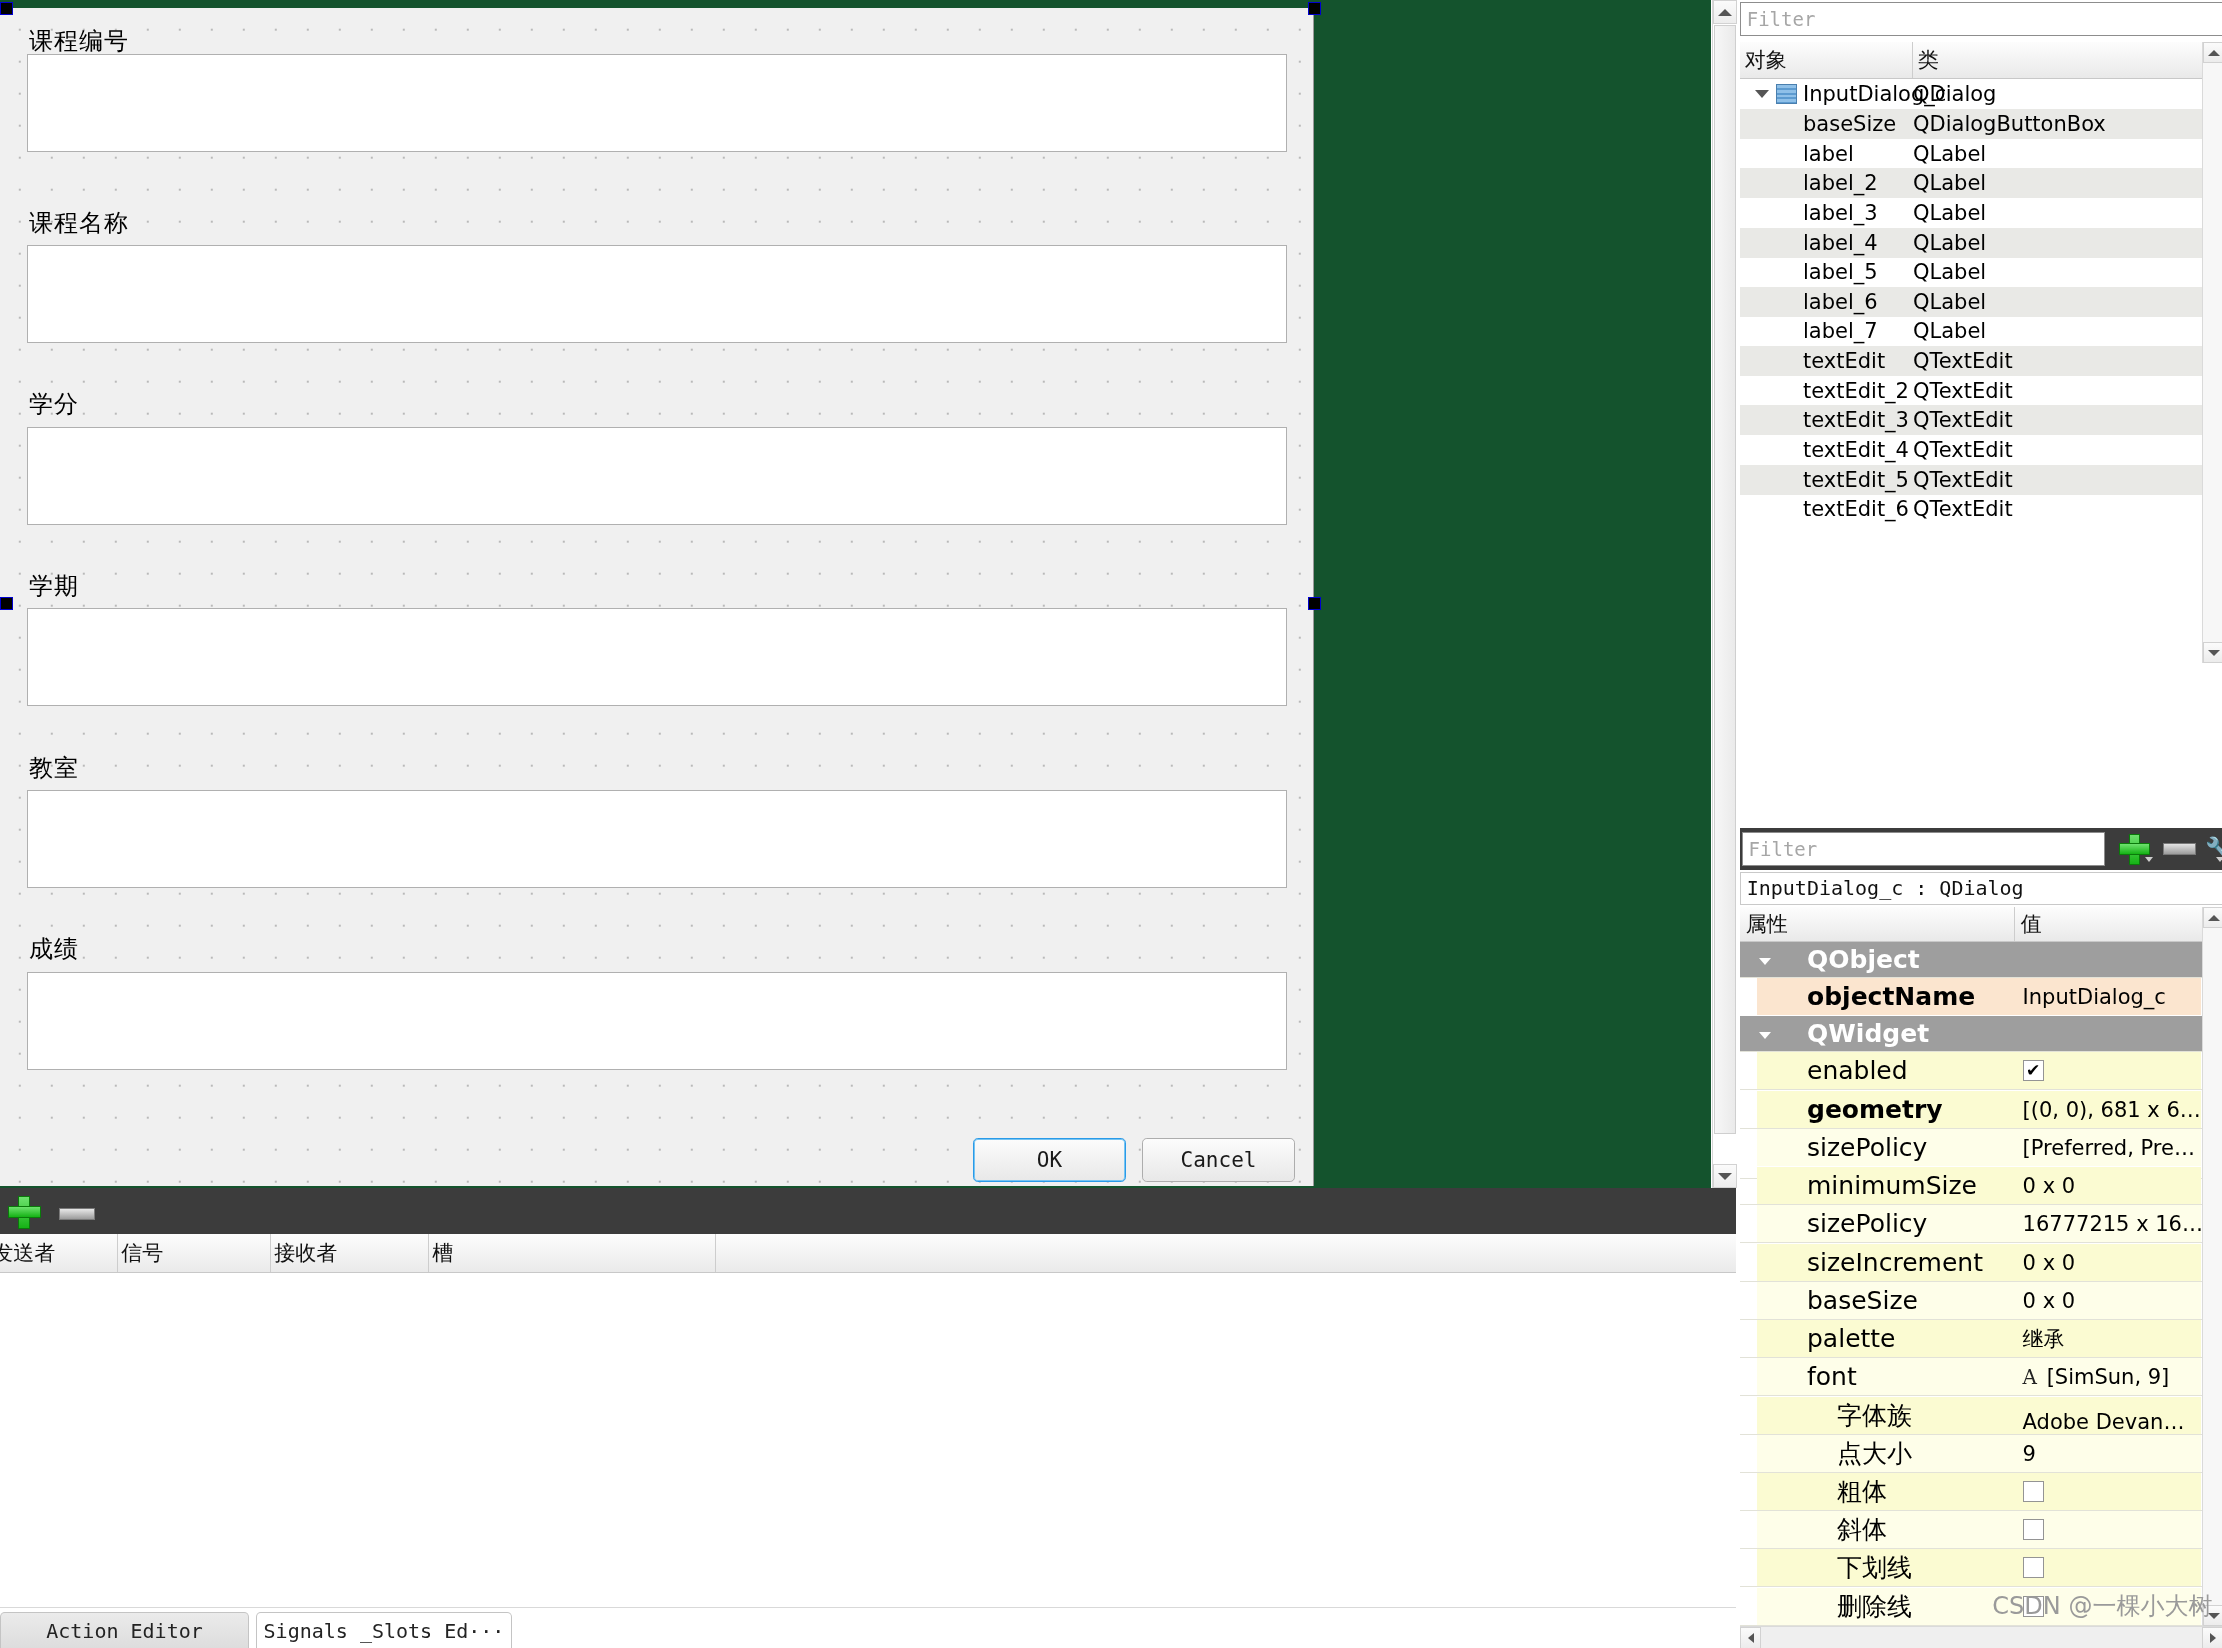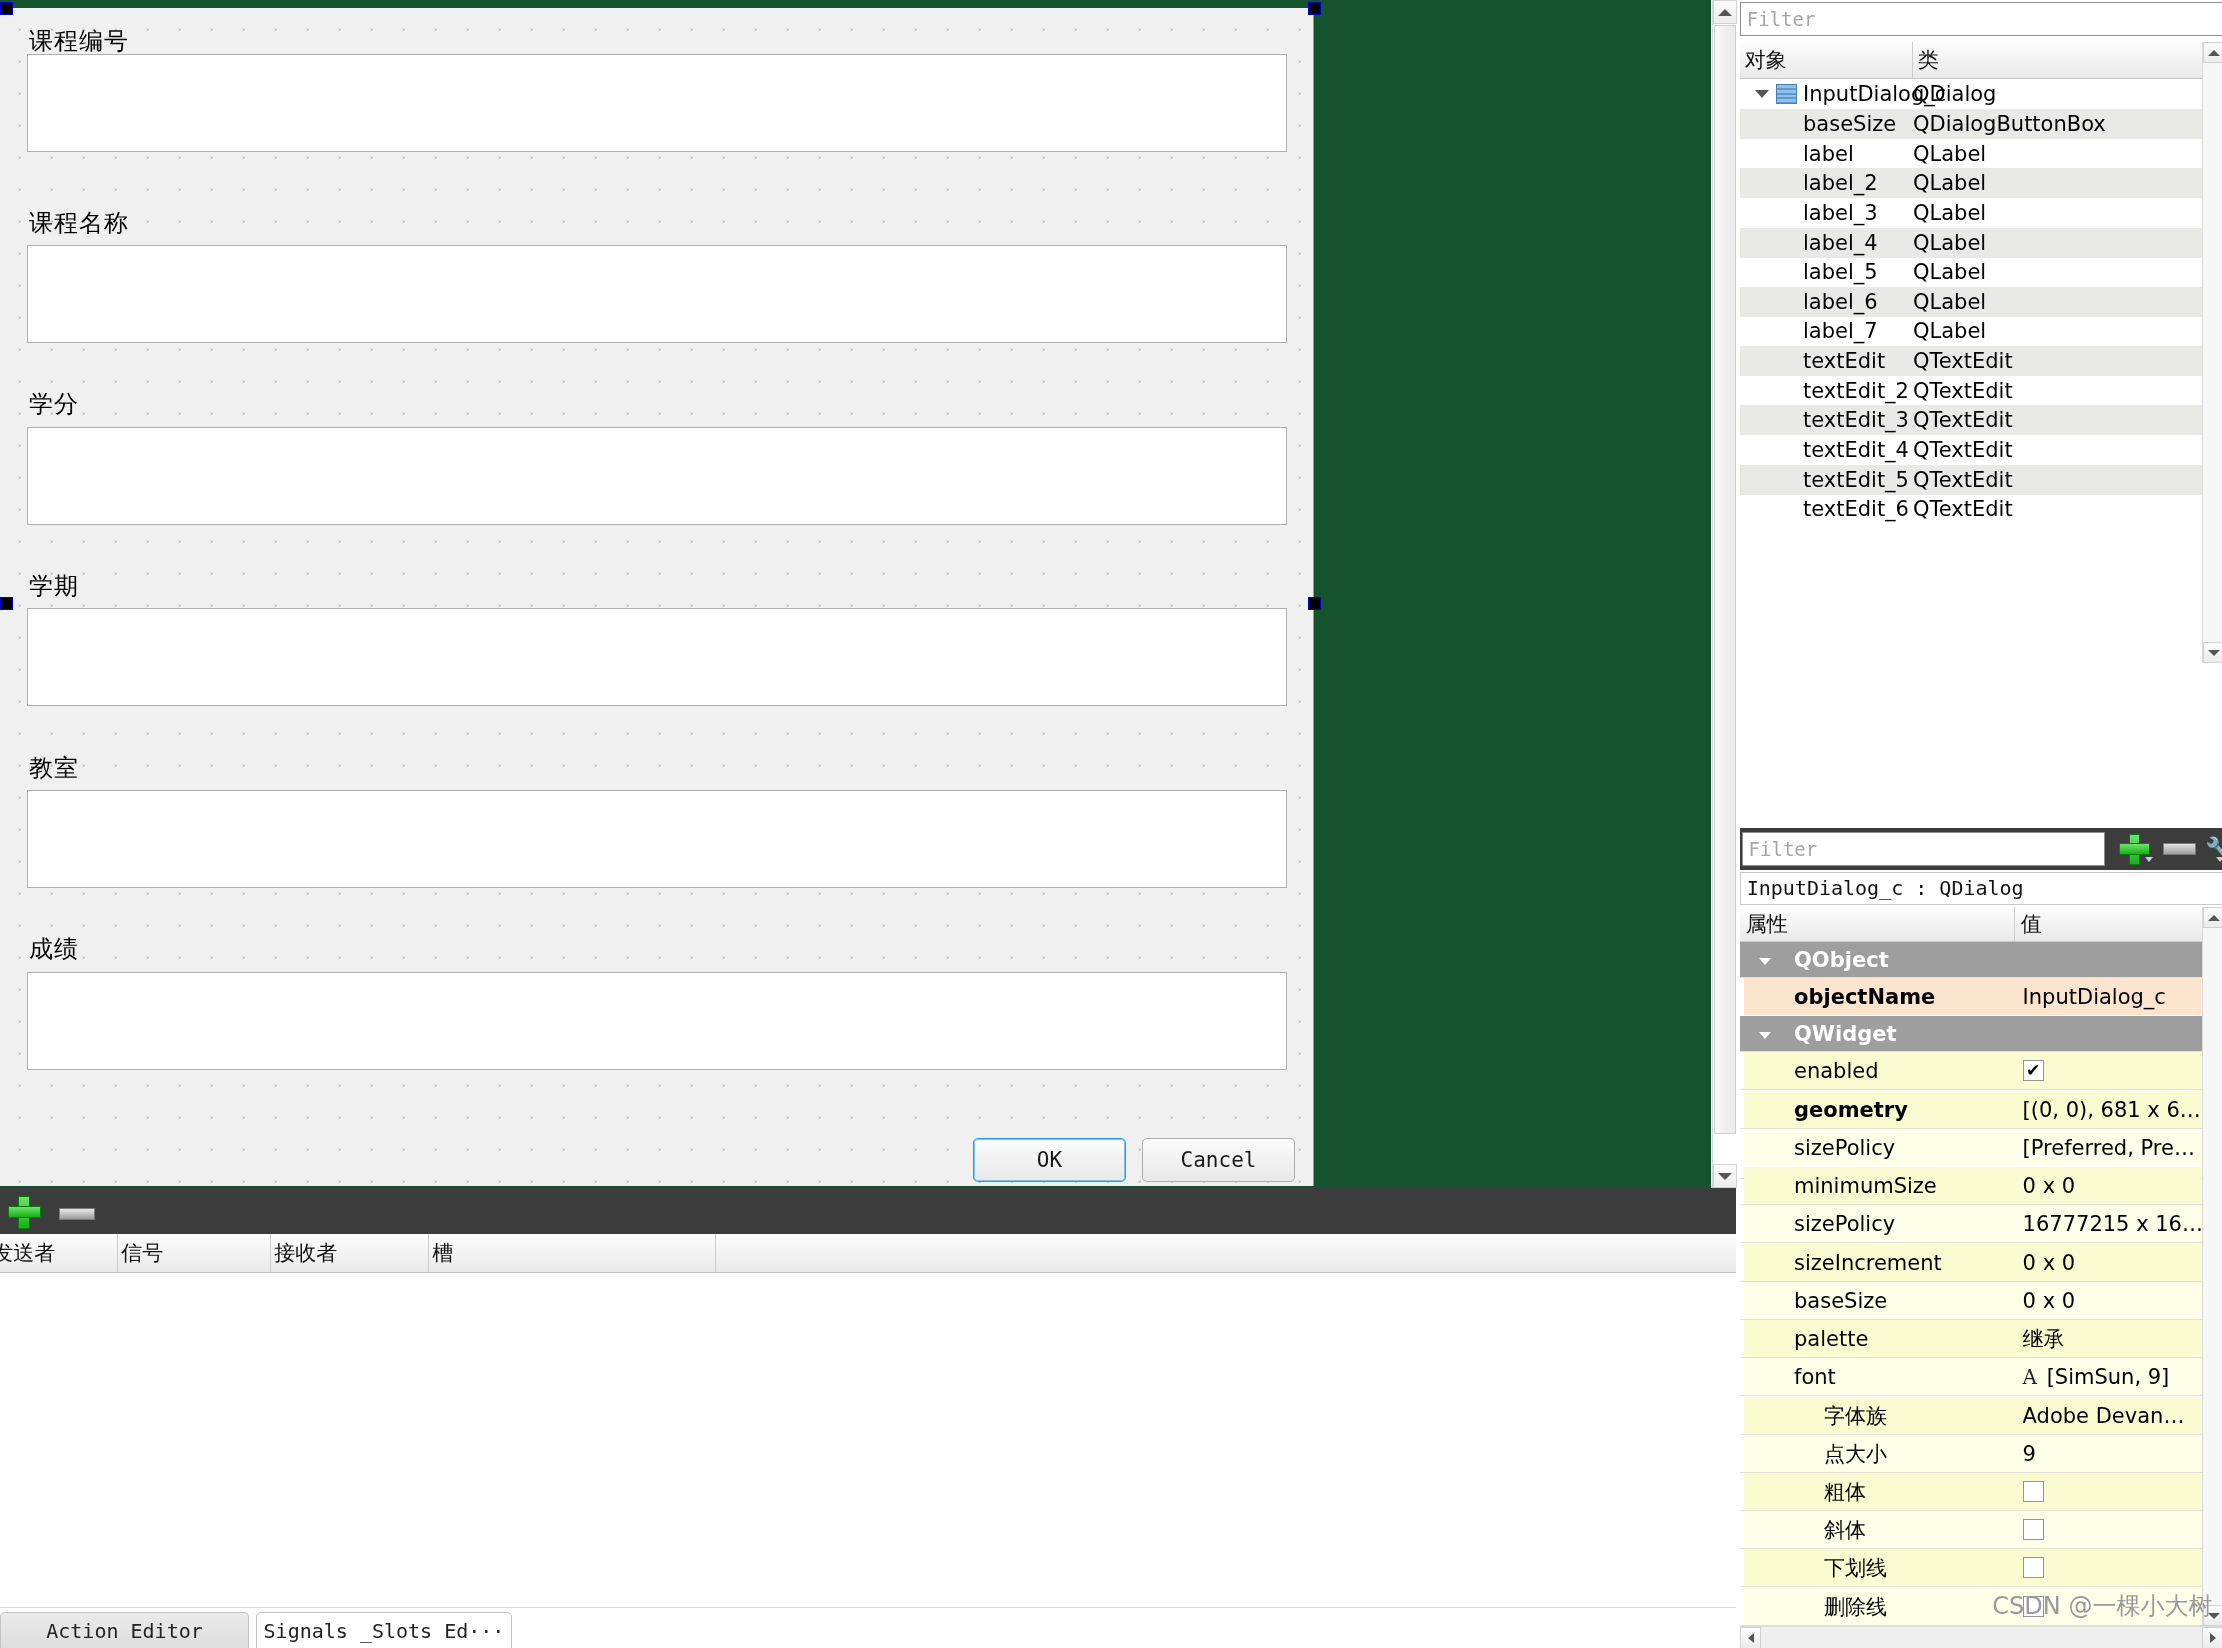--- a/index.html
+++ b/index.html
@@ -212,22 +212,22 @@
     position:absolute;left:0;top:907px;width:462px;height:34px;
     background:linear-gradient(#fdfdfd,#e9e9e9);border-bottom:1px solid #c8c8c8;
   }
   .ph-cell{
     position:absolute;top:0;height:34px;display:flex;align-items:center;padding-left:5.7px;
     font-family:"DejaVu Sans","Liberation Sans",sans-serif;font-size:21px;color:#111;
     border-right:1px solid #cdcdcd;box-sizing:border-box;
   }
   .prow{position:absolute;left:0;width:462px;height:38px;border-bottom:1px solid #e2e2d8;box-sizing:border-box;}
   .prow .pname{
-    position:absolute;top:0;left:4px;width:275px;height:37px;display:flex;align-items:center;
-    font-family:"DejaVu Sans","Liberation Sans",sans-serif;font-size:21px;color:#000;
+    position:absolute;top:0;left:17px;width:275px;height:37px;display:flex;align-items:center;
+    font-family:"DejaVu Sans","Liberation Sans",sans-serif;font-size:25px;color:#000;
     box-sizing:border-box;
   }
   .prow .pval{
     position:absolute;top:0;left:275px;width:186px;height:37px;display:flex;align-items:center;
     font-family:"DejaVu Sans","Liberation Sans",sans-serif;font-size:21px;color:#000;
     padding-left:7.6px;box-sizing:border-box;white-space:nowrap;overflow:hidden;
   }
   .prow.group{background:#9e9e9e;}
   .prow.group .pname{color:#ffffff;font-weight:bold;padding-left:50px;}
   .prow.group .pval{background:#9e9e9e;}
@@ -519,21 +519,21 @@
         <div class="prow y2" style="top: 1358px; height: 38px;">
           <span class="ptw open"></span>
           <span class="pname ind" style="height: 37px;">font</span>
           <span class="pval" style="height: 37px;">
             <span class="fontA">A</span>
             <span>[SimSun, 9]</span>
           </span>
         </div>
         <div class="prow y1" style="top: 1397px; height: 38px;">
           <span class="pname ind2" style="height: 37px;">字体族</span>
-          <span class="pval" style="height: 37px;">
+          <span class="pval" style="height: 37px; align-items: flex-end;">
             <span>Adobe Devan…</span>
           </span>
         </div>
         <div class="prow y2" style="top: 1435px; height: 38px;">
           <span class="pname ind2" style="height: 37px;">点大小</span>
           <span class="pval" style="height: 37px;">
             <span>9</span>
           </span>
         </div>
         <div class="prow y1" style="top: 1473px; height: 38px;">

